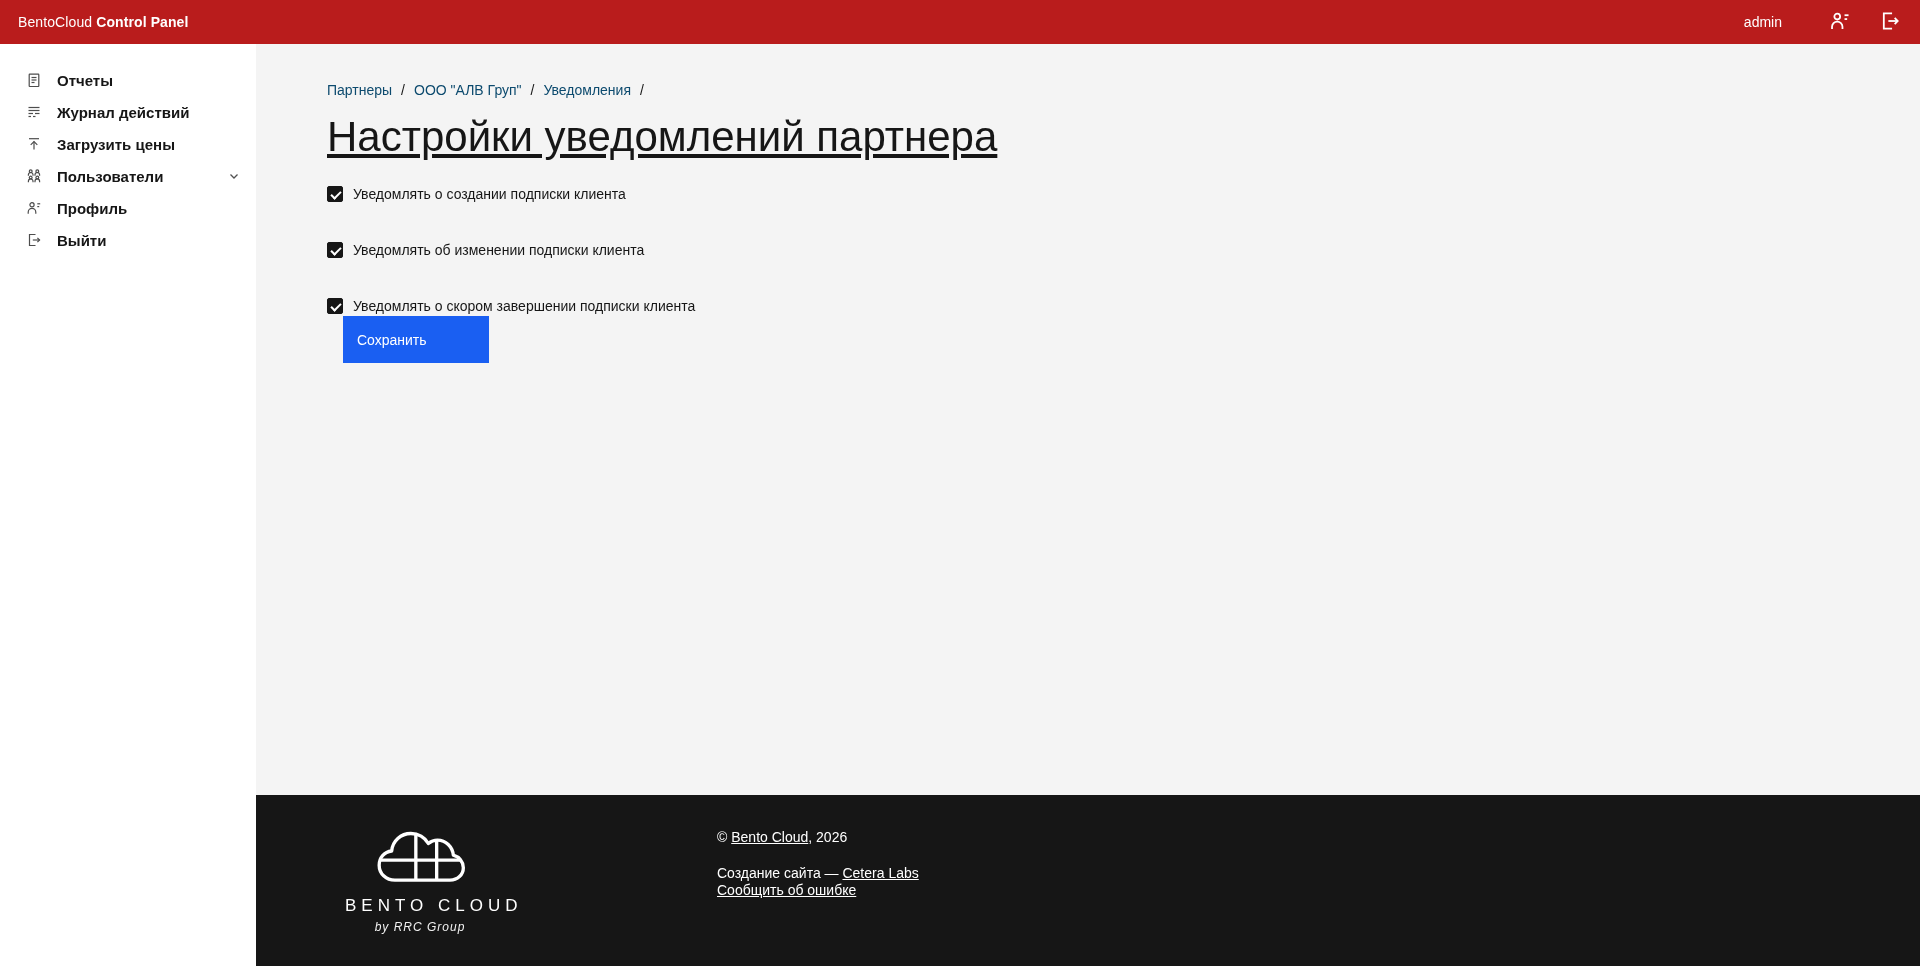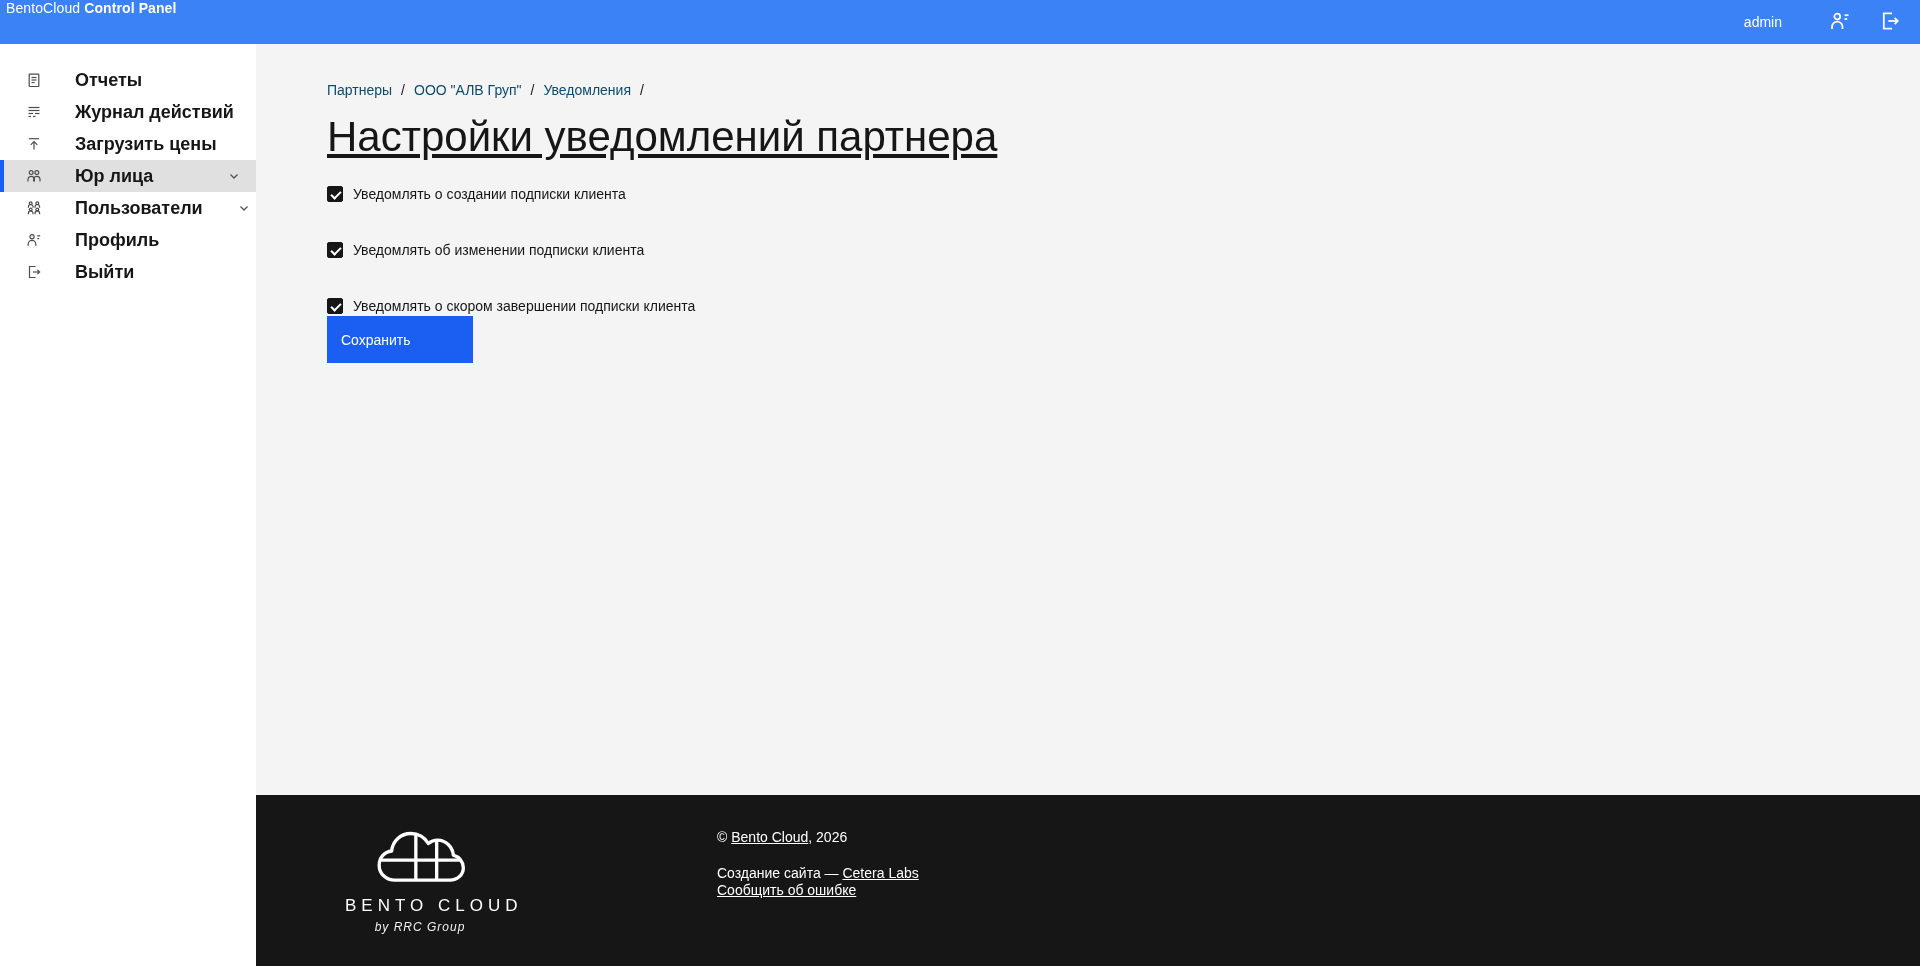--- a/index.html
+++ b/index.html
@@ -6,25 +6,26 @@
   html, body { width: 1920px; height: 966px; overflow: hidden; }
   body {
     font-family: "Liberation Sans", sans-serif;
     color: #161616;
     background: #fff;
   }
 
   
   .topbar {
     height: 44px;
-    background: #3b82f6;
+    background: #b91c1c;
     color: #fff;
     display: flex;
+    align-items: center;
     justify-content: space-between;
-    padding: 0 14px 0 6px;
+    padding: 0 14px 0 18px;
   }
   .brand { font-size: 14px; letter-spacing: 0.1px; }
   .brand .bold { font-weight: 700; }
   .topbar-right { display: flex; align-items: center; }
   .topbar .username { font-size: 14px; margin-right: 42px; }
   .icon-btn {
     background: none; border: none; cursor: pointer;
     display: flex; align-items: center; justify-content: center;
     width: 32px; height: 32px;
   }
@@ -33,22 +34,22 @@
 
   
   .layout { display: flex; height: 922px; }
 
   
   .sidebar { width: 256px; background: #fff; padding-top: 20px; flex-shrink: 0; }
   .nav-item {
     height: 32px;
     display: flex; align-items: center;
     padding: 0 14px 0 26px;
-    gap: 33px;
-    font-size: 18px; font-weight: 600; color: #161616;
+    gap: 15px;
+    font-size: 15px; font-weight: 600; color: #161616;
     cursor: pointer;
     position: relative;
   }
   .nav-item .nav-icon { width: 16px; height: 16px; display: flex; }
   .nav-item .nav-icon svg { stroke: #4d4d4d; fill: none; stroke-width: 1.2; }
   .nav-item .label { flex: 1; white-space: nowrap; }
   .nav-item .chevron { margin-left: auto; display: flex; }
   .nav-item .chevron svg { stroke: #525252; fill: none; stroke-width: 1.3; }
   .nav-item.active { background: #e0e0e0; box-shadow: inset 4px 0 0 #1a5ff2; }
 
@@ -94,20 +95,21 @@
   }
 
   .save-btn {
     display: block;
     width: 146px; height: 47px;
     background: #1a5ff2; color: #fff;
     border: none; border-radius: 0;
     font-family: inherit; font-size: 14px;
     text-align: left; padding-left: 14px;
     cursor: pointer;
+    margin-left: 16px;
   }
 
   
   .footer {
     height: 171px;
     background: #161616;
     color: #fff;
     display: flex;
     align-items: flex-start;
     padding-left: 89px;
@@ -187,36 +189,20 @@
       <span class="nav-icon">
         <svg width="16" height="16" viewBox="0 0 16 16">
           <line x1="3" y1="2.7" x2="13" y2="2.7"></line>
           <line x1="8" y1="5.5" x2="8" y2="13.5"></line>
           <polyline points="4.7,8.8 8,5.5 11.3,8.8"></polyline>
         </svg>
       </span>
       <span class="label">Загрузить цены</span>
     </div>
 
-    <div class="nav-item active">
-      <span class="nav-icon">
-        <svg width="16" height="16" viewBox="0 0 16 16">
-          <circle cx="5.2" cy="4.6" r="1.9"></circle>
-          <circle cx="10.8" cy="4.6" r="1.9"></circle>
-          <path d="M2,13.5 v-2 a3.2,3.2 0 0 1 6.4,0 v2"></path>
-          <path d="M7.6,13.5 v-2 a3.2,3.2 0 0 1 6.4,0 v2"></path>
-        </svg>
-      </span>
-      <span class="label">Юр лица</span>
-      <span class="chevron">
-        <svg width="16" height="16" viewBox="0 0 16 16">
-            <polyline points="4.5,6.5 8,10 11.5,6.5"></polyline>
-          </svg>
-      </span>
-    </div>
 
     <div class="nav-item">
       <span class="nav-icon">
         <svg width="16" height="16" viewBox="0 0 16 16">
           <circle cx="4.7" cy="3.2" r="1.4"></circle>
             <circle cx="11.3" cy="3.2" r="1.4"></circle>
           <path d="M2.4,7.8 v-1 a2.3,2.3 0 0 1 4.6,0 v1"></path>
           <path d="M9,7.8 v-1 a2.3,2.3 0 0 1 4.6,0 v1"></path>
           <circle cx="4.7" cy="9.6" r="1.4"></circle>
             <circle cx="11.3" cy="9.6" r="1.4"></circle>

